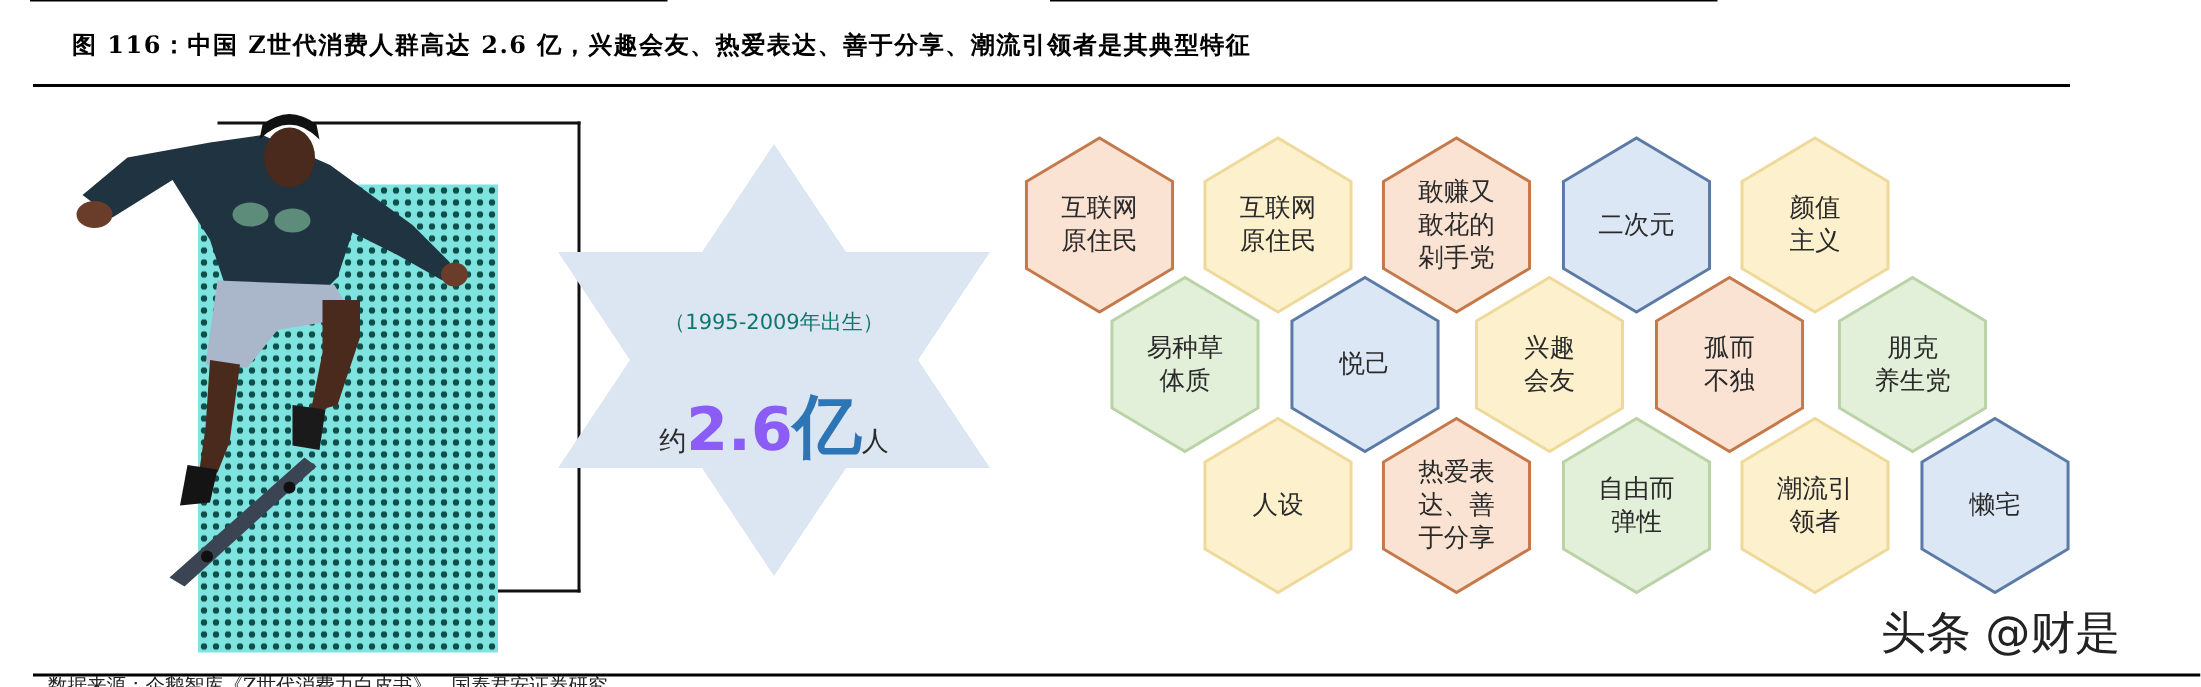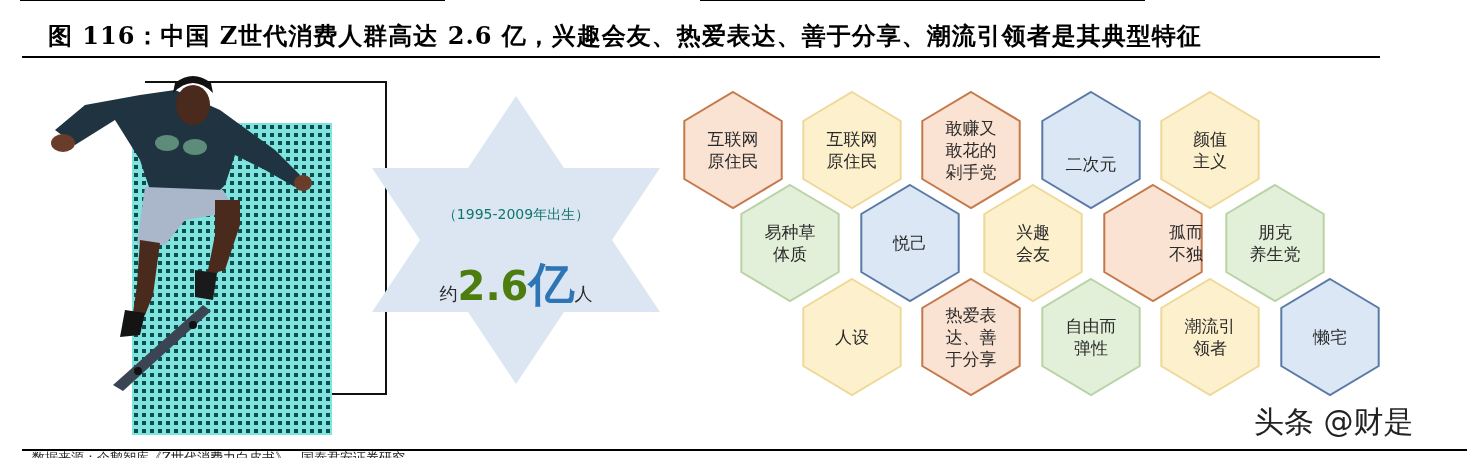--- a/index.html
+++ b/index.html
@@ -1,21 +1,21 @@
 <!DOCTYPE html>
 <html><head>
   <meta charset="utf-8">
   <style>
     html, body { margin: 0; padding: 0; background: #ffffff; }
     body { width: 1467px; height: 458px; position: relative; overflow: hidden;
            font-family: "DejaVu Sans", "Liberation Sans", sans-serif; color: #1a1a1a; }
     .top-rule { position: absolute; left: 20px; top: 0; width: 425px; height: 1px; background: #000; }
     .top-rule2 { position: absolute; left: 700px; top: 0; width: 445px; height: 1px; background: #000; }
     .title { position: absolute; left: 48px; top: 20px; font-family: "DejaVu Serif", "Liberation Serif", serif;
-             font-weight: bold; font-size: 24px; letter-spacing: 1px; white-space: nowrap; color: #000; }
+             font-weight: bold; font-size: 16px; letter-spacing: 1px; white-space: nowrap; color: #000; }
     .title-rule { position: absolute; left: 22px; top: 56px; width: 1358px; height: 2px; background: #000; }
     .bottom-rule { position: absolute; left: 22px; top: 449px; width: 1445px; height: 2px; background: #000; }
     .source { position: absolute; left: 32px; top: 451px; font-family: "DejaVu Serif", "Liberation Serif", serif;
               font-size: 13px; color: #222; white-space: nowrap; line-height: 14px; }
     .watermark { position: absolute; left: 1254px; top: 402px; font-size: 30px; color: #222;
                  white-space: nowrap; text-shadow: 1px 1px 0 #fff, -1px -1px 0 #fff; }
 
     .photo { position: absolute; left: 45px; top: 75px; width: 310px; height: 360px; }
     .photo-frame { position: absolute; left: 100px; top: 6px; width: 240px; height: 310px;
                    border: 2px solid #111; border-left: none; }
@@ -23,21 +23,21 @@
                 background-color: #7fe3e0;
                 background-image: radial-gradient(circle, #0e4f4c 38%, transparent 42%);
                 background-size: 8px 8px; }
     .person { position: absolute; left: 0; top: 0; width: 310px; height: 360px; }
 
     .star { position: absolute; left: 372px; top: 96px; width: 288px; height: 288px; }
     .star-text { position: absolute; left: 372px; top: 96px; width: 288px; height: 288px; text-align: center; }
     .star-line1 { position: absolute; top: 78px; left: 0; width: 100%; font-size: 19px; color: #2b2b2b; }
     .star-line2 { position: absolute; top: 110px; left: 0; width: 100%; font-size: 14px; color: #0f766e; }
     .star-line3 { position: absolute; top: 158px; left: 0; width: 100%; color: #2b2b2b; font-size: 18px; }
-    .star-line3 .big { font-size: 40px; font-weight: bold; color: #4d7c0f; }
+    .star-line3 .big { font-size: 40px; font-weight: bold; color: #8b5cf6; }
     .star-line3 .yi { font-size: 46px; font-weight: bold; color: #2e75b6; }
 
     .hexes { position: absolute; left: 0; top: 0; width: 1467px; height: 458px; }
     .hex-label { position: absolute; width: 100px; text-align: center; font-size: 17px; line-height: 22px;
                  color: #2a2a2a; transform: translate(-50%, -50%); }
   </style>
 </head>
 <body>
 
 <div class="top-rule"></div>
@@ -110,39 +110,39 @@
     </div>
     <div class="hex-label" style="left: 852px; top: 150px;">
       <div>互联网</div>
       <div>原住民</div>
     </div>
     <div class="hex-label" style="left: 971px; top: 150px;">
       <div>敢赚又</div>
       <div>敢花的</div>
       <div>剁手党</div>
     </div>
-    <div class="hex-label" style="left: 1091px; top: 164px;">
+    <div class="hex-label" style="left: 1091px; top: 150px;">
       <div>二次元</div>
     </div>
     <div class="hex-label" style="left: 1210px; top: 150px;">
       <div>颜值</div>
       <div>主义</div>
     </div>
     <div class="hex-label" style="left: 790px; top: 243px;">
       <div>易种草</div>
       <div>体质</div>
     </div>
     <div class="hex-label" style="left: 910px; top: 243px;">
       <div>悦己</div>
     </div>
     <div class="hex-label" style="left: 1033px; top: 243px;">
       <div>兴趣</div>
       <div>会友</div>
     </div>
-    <div class="hex-label" style="left: 1153px; top: 243px; text-align: right;">
+    <div class="hex-label" style="left: 1153px; top: 243px;">
       <div>孤而</div>
       <div>不独</div>
     </div>
     <div class="hex-label" style="left: 1275px; top: 243px;">
       <div>朋克</div>
       <div>养生党</div>
     </div>
     <div class="hex-label" style="left: 852px; top: 337px;">
       <div>人设</div>
     </div>

